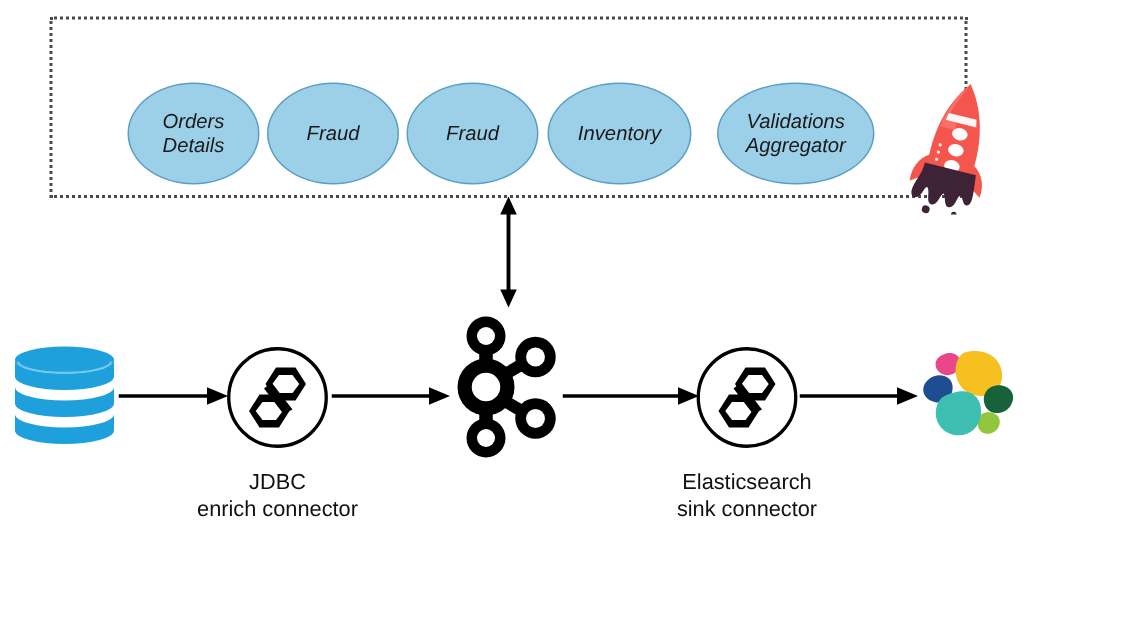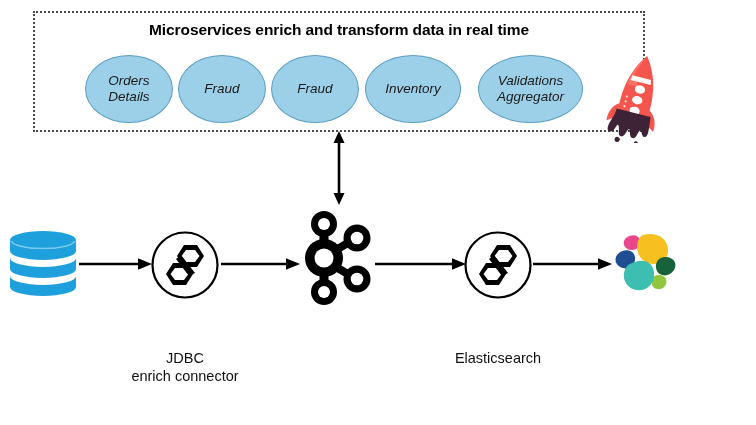--- a/index.html
+++ b/index.html
@@ -128,33 +128,31 @@
   #arrow-kafka-es { left: 375px; top: 255px; width: 92px; }
   #arrow-es-elastic { left: 533px; top: 255px; width: 80px; }
 
   .node-caption {
     position: absolute;
     text-align: center;
     font-size: 14.5px;
     color: #111111;
     line-height: 1.25;
     width: 220px;
-    margin-top: 36px;
   }
   #jdbc-caption { left: 75px; top: 313px; }
   #es-caption { left: 388px; top: 313px; }
 </style>
 </head>
 <body>
 
 <div id="canvas">
 
   <div id="microservices-panel">
 
-    <div id="panel-title">Microservices enrich and transform data in real time</div>
 
     <div class="service-ellipse svc-0">
       <div class="service-label">
         <span>Orders</span><br>
         <span>Details</span>
       </div>
     </div>
 
     <div class="service-ellipse svc-1">
       <div class="service-label">
@@ -318,15 +316,16 @@
     <path d="M28 33 C40 29 48 36 47 47 C46 58 36 64 26 60 C16 56 14 43 21 36 C23.5 34.5 25.5 33.7 28 33 Z" fill="#3CBEB1"></path>
   </svg>
 
   <div id="jdbc-caption" class="node-caption">
     <span>JDBC</span><br>
     <span>enrich connector</span>
   </div>
 
   <div id="es-caption" class="node-caption">
     <span>Elasticsearch</span><br>
+    <span>sink connector</span>
   </div>
 
 </div>
 
 </body></html>

